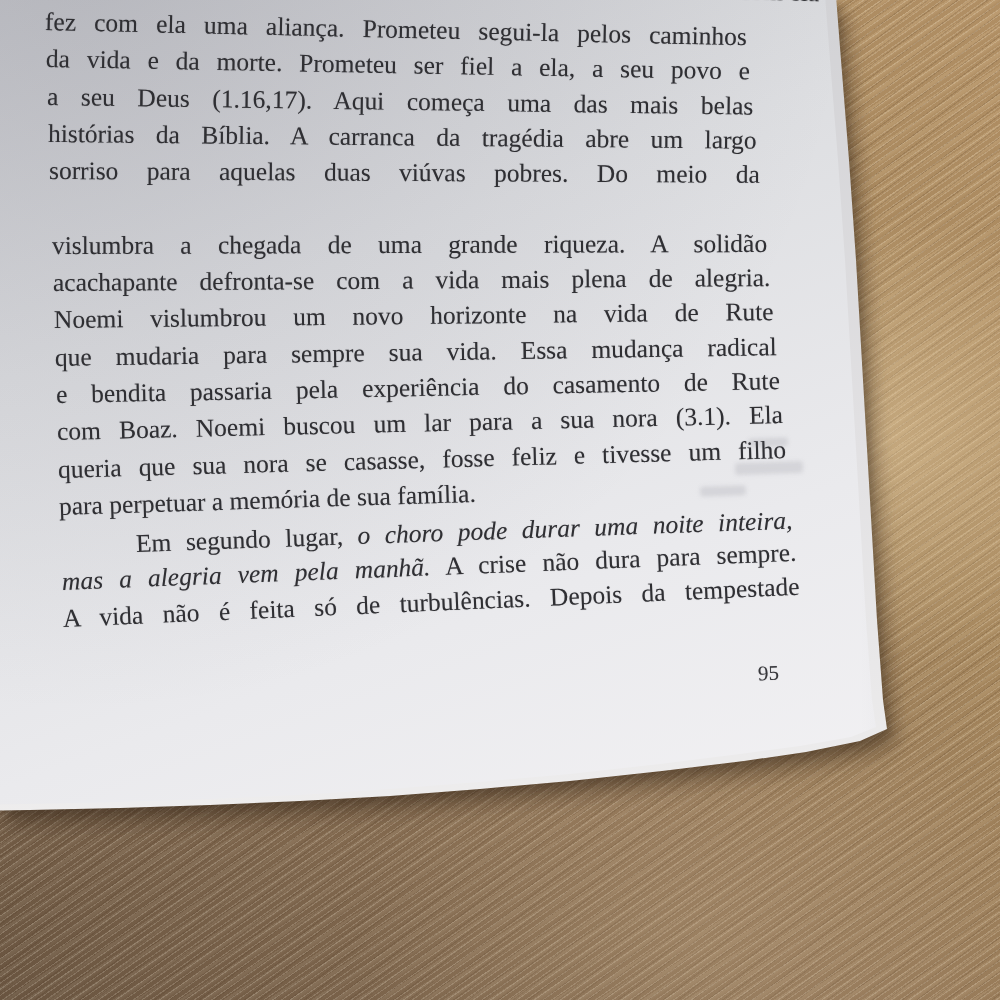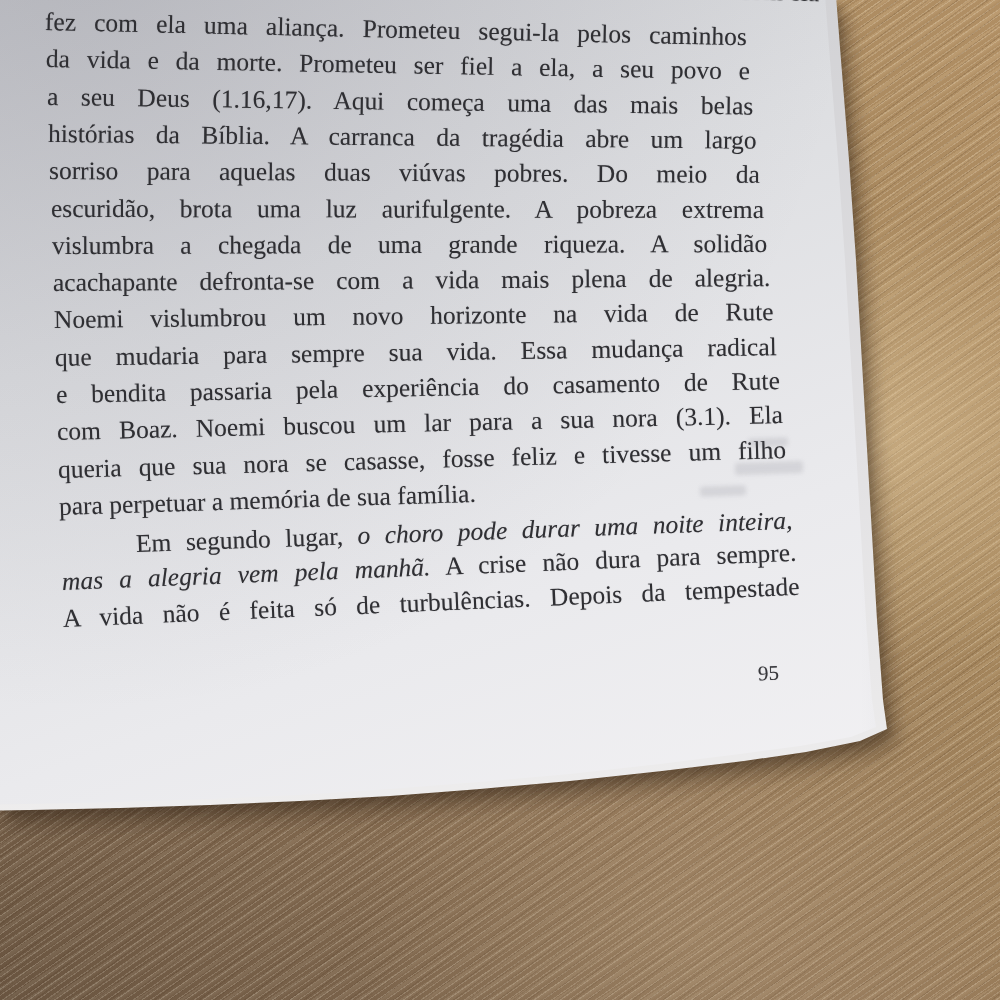--- a/index.html
+++ b/index.html
@@ -80,21 +80,20 @@
     <div class="page-side"></div>
     <div class="page">
 
       <div class="fragment">voltou com ela e</div>
 
       <div class="line" style="--i:0"><span>fez com ela uma aliança. Prometeu segui-la pelos caminhos</span></div>
       <div class="line" style="--i:1"><span>da vida e da morte. Prometeu ser fiel a ela, a seu povo e</span></div>
       <div class="line" style="--i:2"><span>a seu Deus (1.16,17). Aqui começa uma das mais belas</span></div>
       <div class="line" style="--i:3"><span>histórias da Bíblia. A carranca da tragédia abre um largo</span></div>
       <div class="line" style="--i:4"><span>sorriso para aquelas duas viúvas pobres. Do meio da</span></div>
-      <div class="line" style="--i:5"><span>escuridão, brota uma luz aurifulgente. A pobreza extrema</span></div>
       <div class="line" style="--i:6"><span>vislumbra a chegada de uma grande riqueza. A solidão</span></div>
       <div class="line" style="--i:7"><span>acachapante defronta-se com a vida mais plena de alegria.</span></div>
       <div class="line" style="--i:8"><span>Noemi vislumbrou um novo horizonte na vida de Rute</span></div>
       <div class="line" style="--i:9"><span>que mudaria para sempre sua vida. Essa mudança radical</span></div>
       <div class="line" style="--i:10"><span>e bendita passaria pela experiência do casamento de Rute</span></div>
       <div class="line" style="--i:11"><span>com Boaz. Noemi buscou um lar para a sua nora (3.1). Ela</span></div>
       <div class="line" style="--i:12"><span>queria que sua nora se casasse, fosse feliz e tivesse um filho</span></div>
       <div class="line endpara" style="--i:13"><span>para perpetuar a memória de sua família.</span></div>
       <div class="line indent" style="--i:14"><span>Em segundo lugar, </span><span class="it">o choro pode durar uma noite inteira,</span></div>
       <div class="line" style="--i:15"><span class="it">mas a alegria vem pela manhã.</span><span> A crise não dura para sempre.</span></div>

